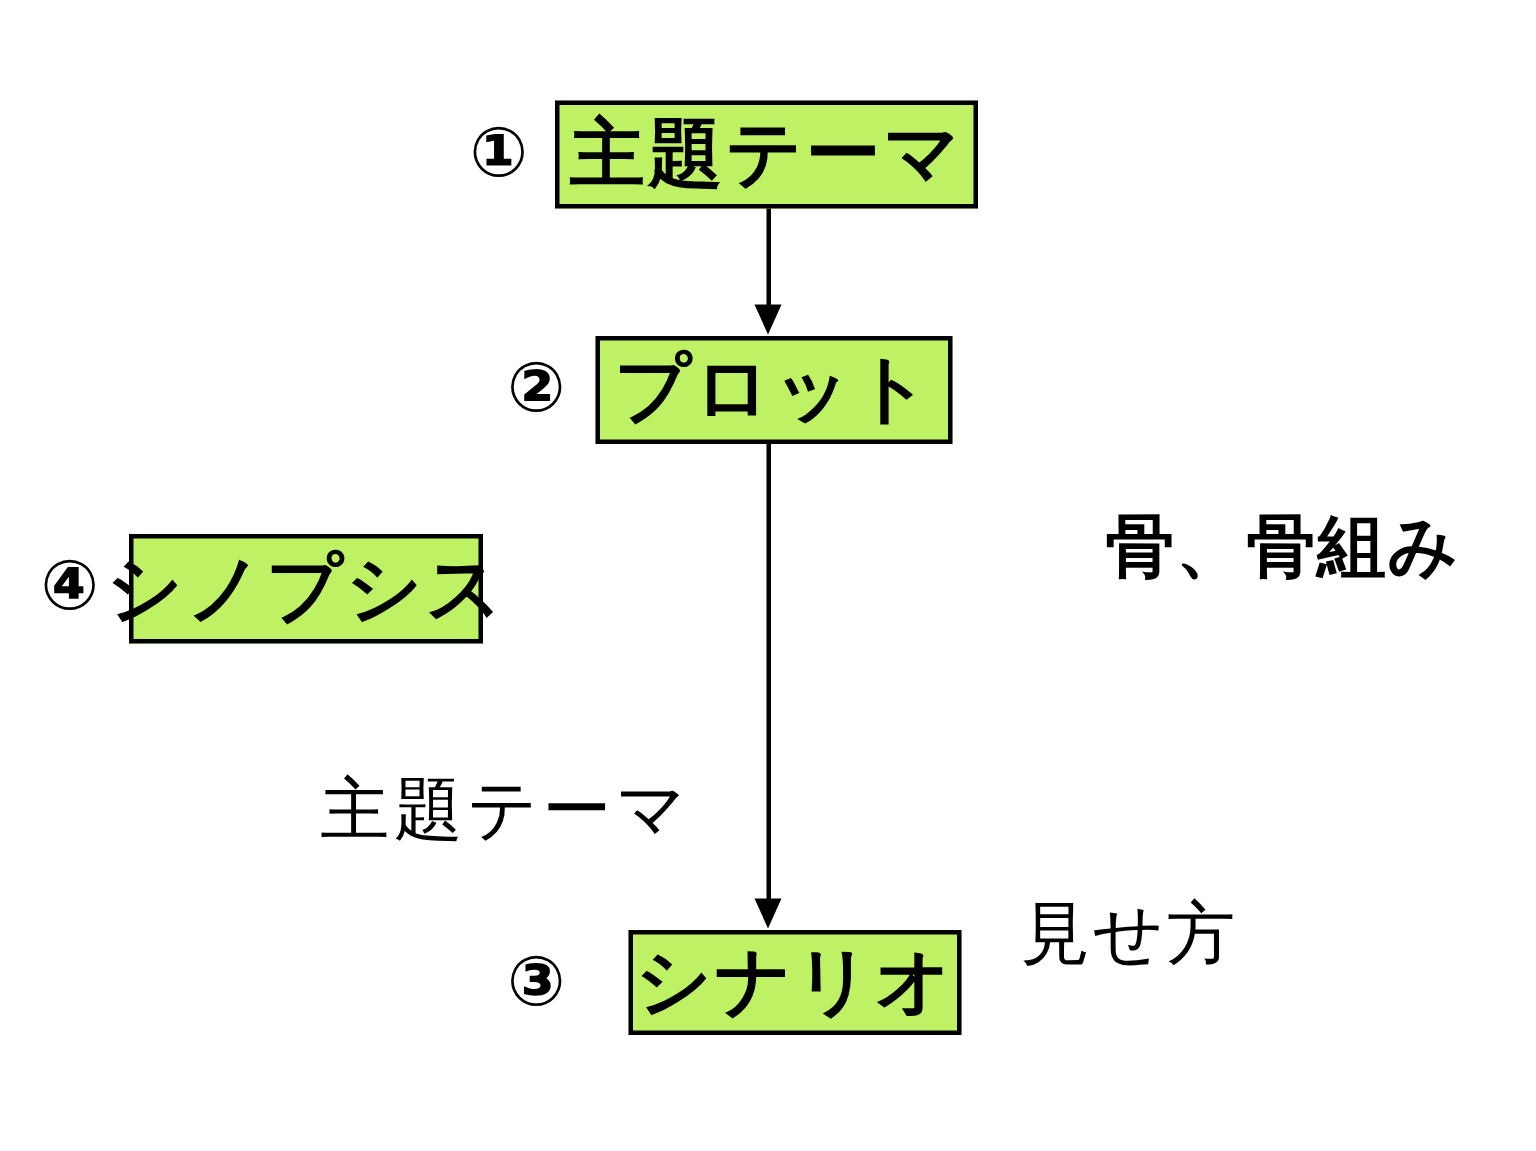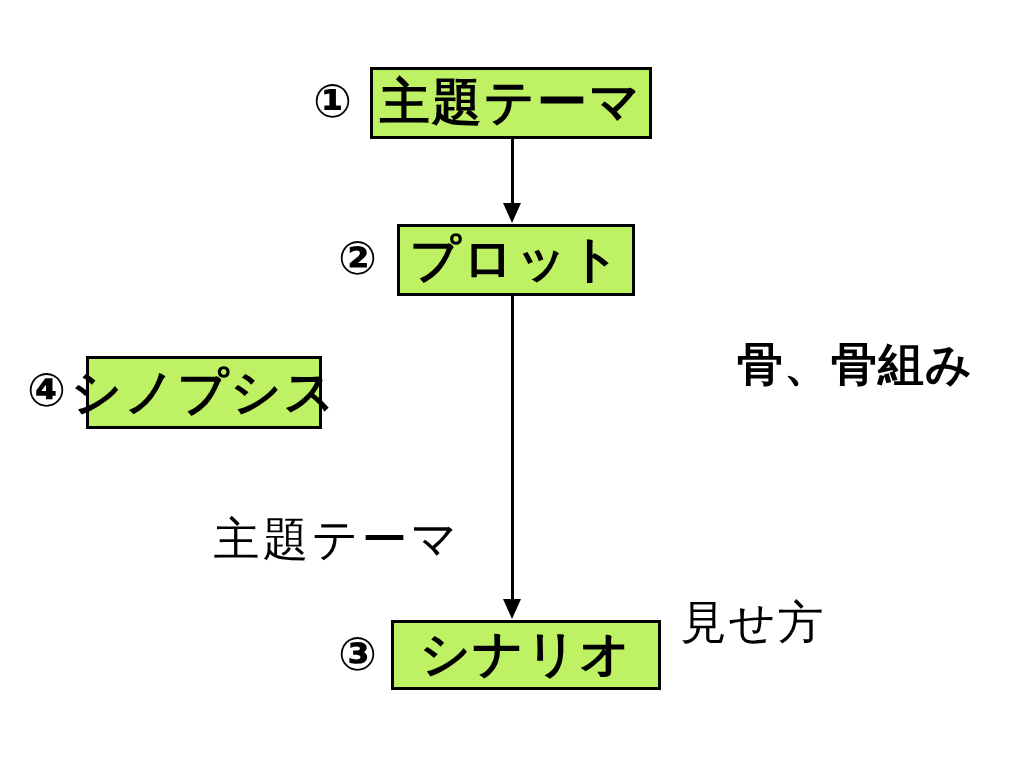--- a/index.html
+++ b/index.html
@@ -52,21 +52,21 @@
     line-height: 1;
     letter-spacing: 2px;
     white-space: nowrap;
     color: #000;
     transform: translateY(-1px);
   }
 
   #box-theme      { left: 370px; top: 67px;  width: 282px; height: 72px; }
   #box-plot       { left: 397px; top: 224px; width: 238px; height: 72px; text-align: center; }
   #box-synopsis   { left: 86px;  top: 356px; width: 236px; height: 73px; }
-  #box-scenario   { left: 391px; top: 620px; width: 270px; height: 70px; }
+  #box-scenario   { left: 419px; top: 620px; width: 222px; height: 70px; }
 
   #marker-1 { left: 313px; top: 78px;  }
   #marker-2 { left: 338px; top: 235px; }
   #marker-4 { left: 27px;  top: 367px; }
   #marker-3 { left: 338px; top: 631px; }
 
   
   .connector {
     position: absolute;
   }

